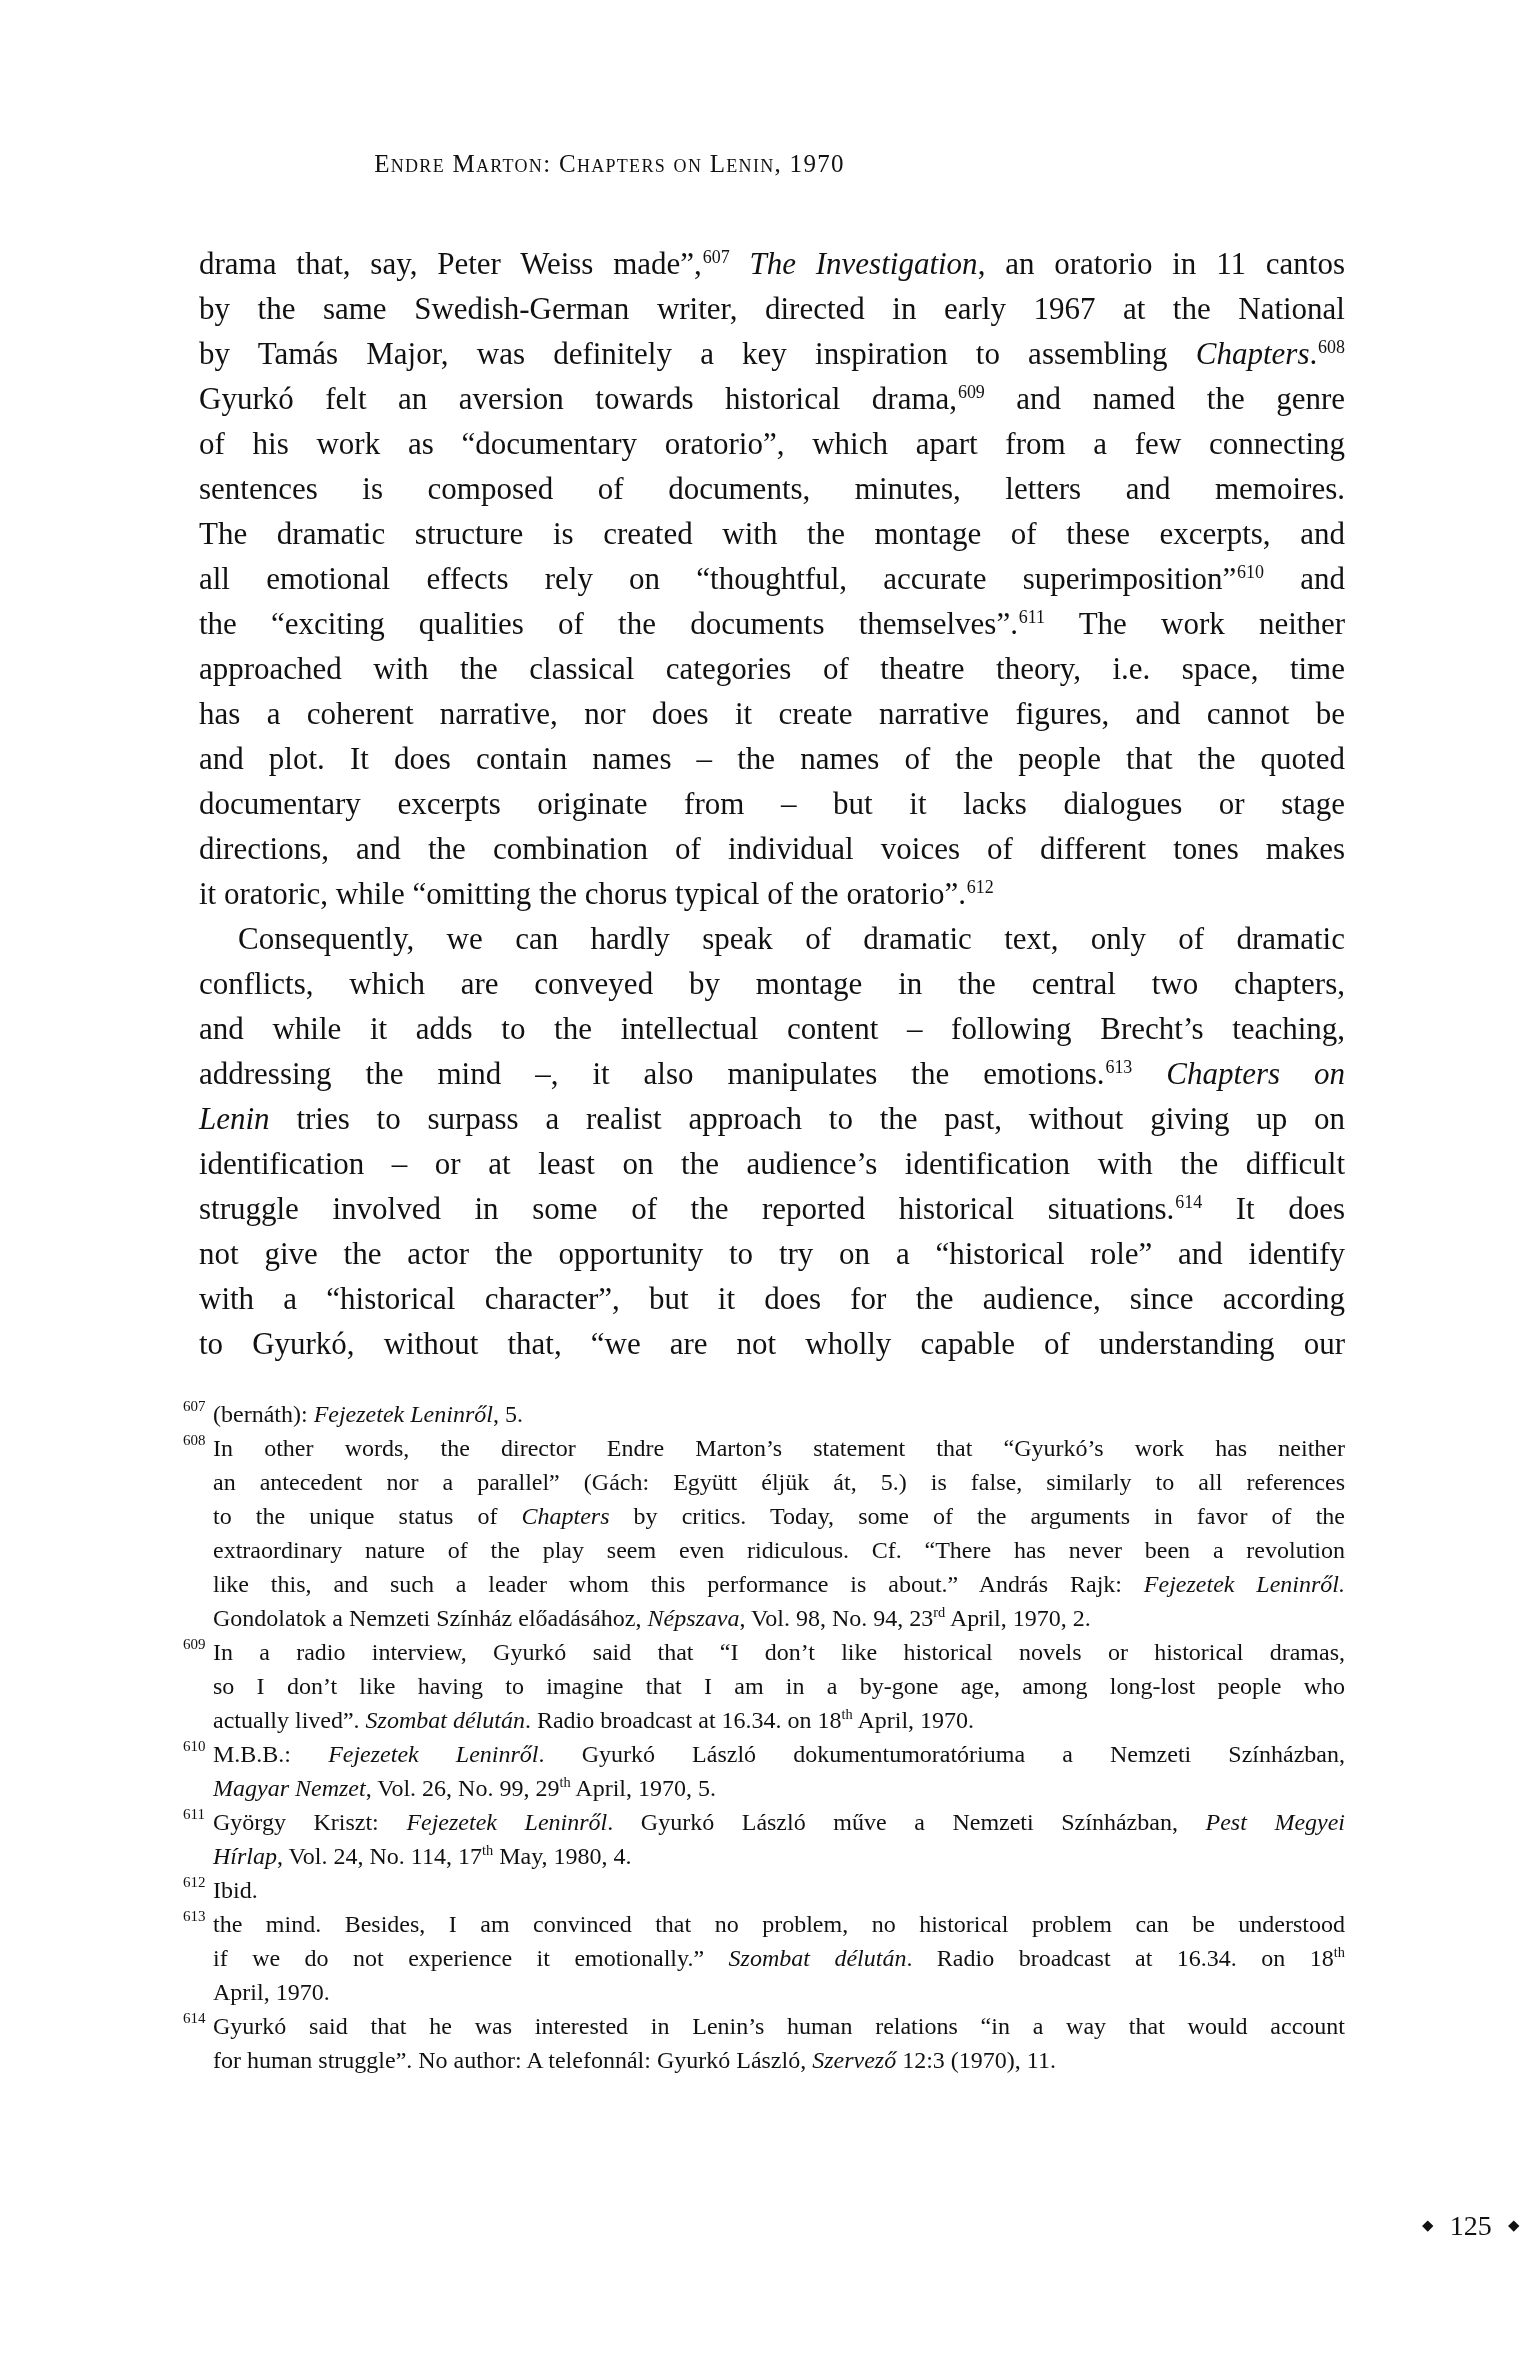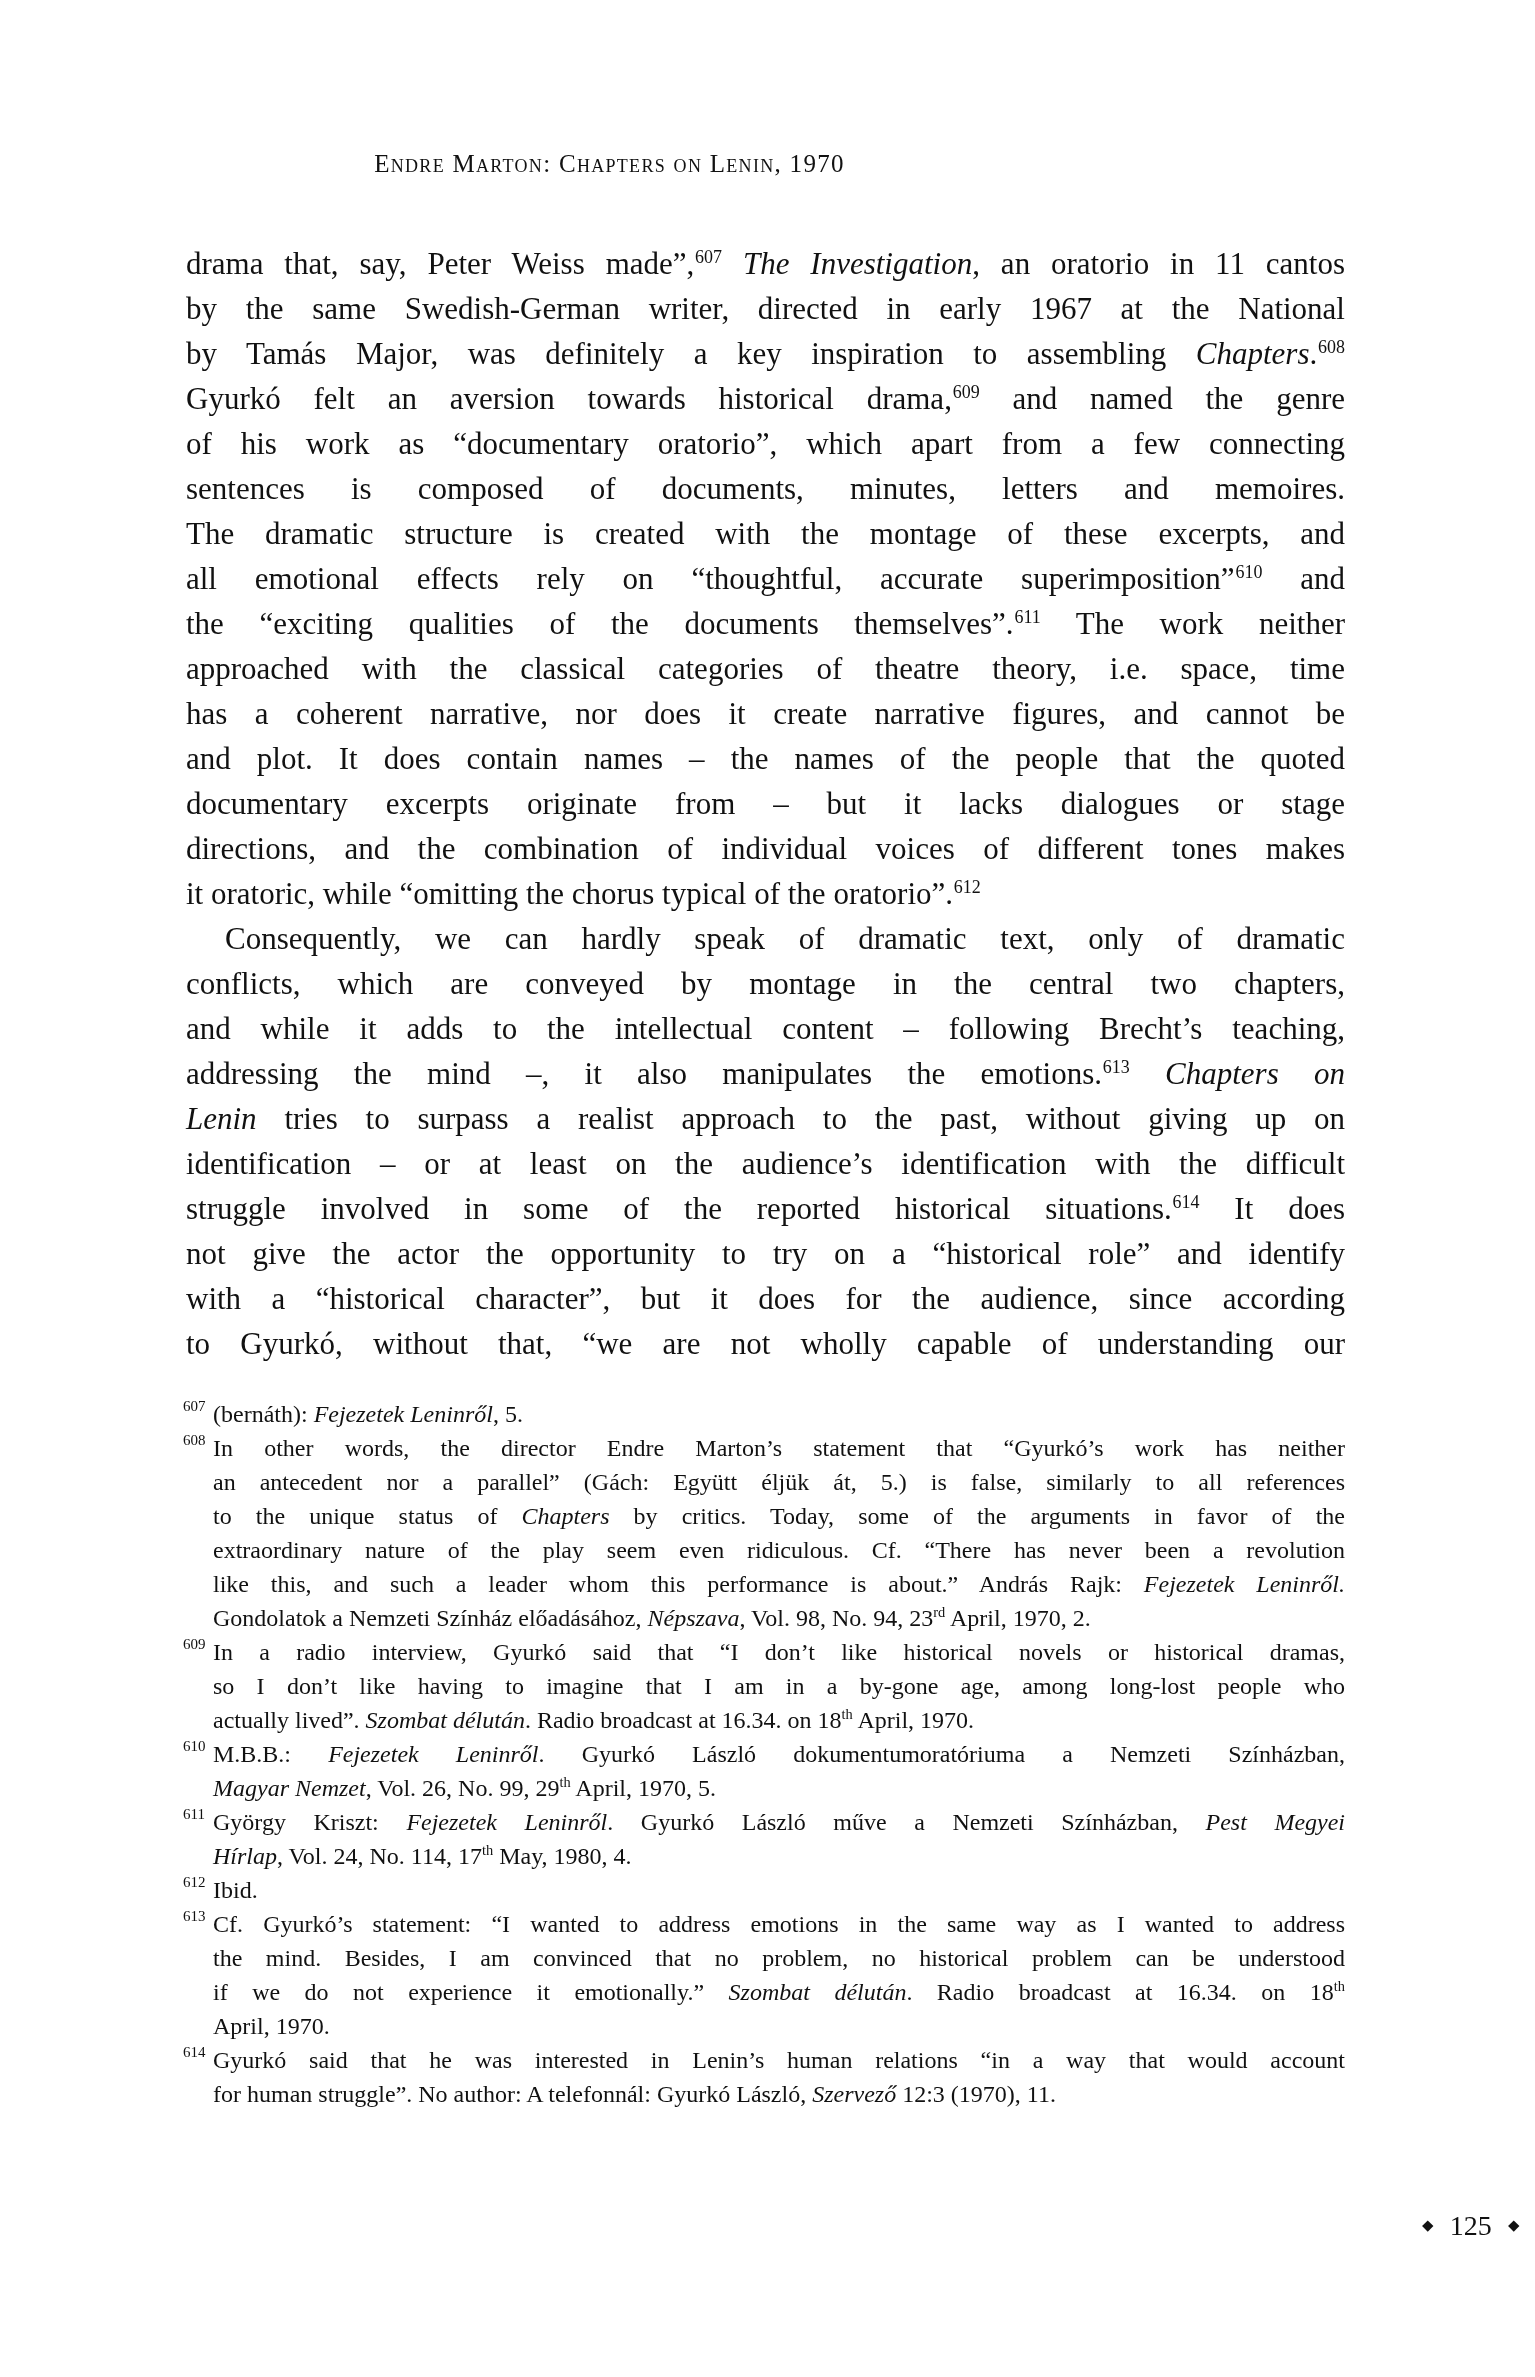--- a/index.html
+++ b/index.html
@@ -37,20 +37,21 @@
       hyphens: none;
     }
     .body-text p {
       margin: 0;
     }
     .body-text .ln {
       display: block;
       text-align: justify;
       text-align-last: justify;
       white-space: nowrap;
+      margin-left: 13px;
     }
     .body-text .ln.last {
       text-align-last: left;
     }
     sup.fn {
       font-size: 0.58em;
       line-height: 0;
       vertical-align: 0.62em;
       margin-left: 0.8px;
     }
@@ -183,21 +184,20 @@
       <span class="fn-num"><span>611</span></span>
       <span class="fn-line">György Kriszt: <em>Fejezetek Leninről</em>. Gyurkó László műve a Nemzeti Színházban, <em>Pest Megyei</em></span>
       <span class="fn-line last"><em>Hírlap</em>, Vol. 24, No. 114, 17<sup class="ord">th</sup> May, 1980, 4.</span>
     </div>
     <div class="footnote">
       <span class="fn-num"><span>612</span></span>
       <span class="fn-line last">Ibid.</span>
     </div>
     <div class="footnote">
       <span class="fn-num"><span>613</span></span>
-      <span class="fn-line">Cf. Gyurkó’s statement: “I wanted to address emotions in the same way as I wanted to address</span>
       <span class="fn-line">the mind. Besides, I am convinced that no problem, no historical problem can be understood</span>
       <span class="fn-line">if we do not experience it emotionally.” <em>Szombat délután</em>. Radio broadcast at 16.34. on 18<sup class="ord">th</sup></span>
       <span class="fn-line last">April, 1970.</span>
     </div>
     <div class="footnote">
       <span class="fn-num"><span>614</span></span>
       <span class="fn-line">Gyurkó said that he was interested in Lenin’s human relations “in a way that would account</span>
       <span class="fn-line last">for human struggle”. No author: A telefonnál: Gyurkó László, <em>Szervező</em> 12:3 (1970), 11.</span>
     </div>
   </div>

